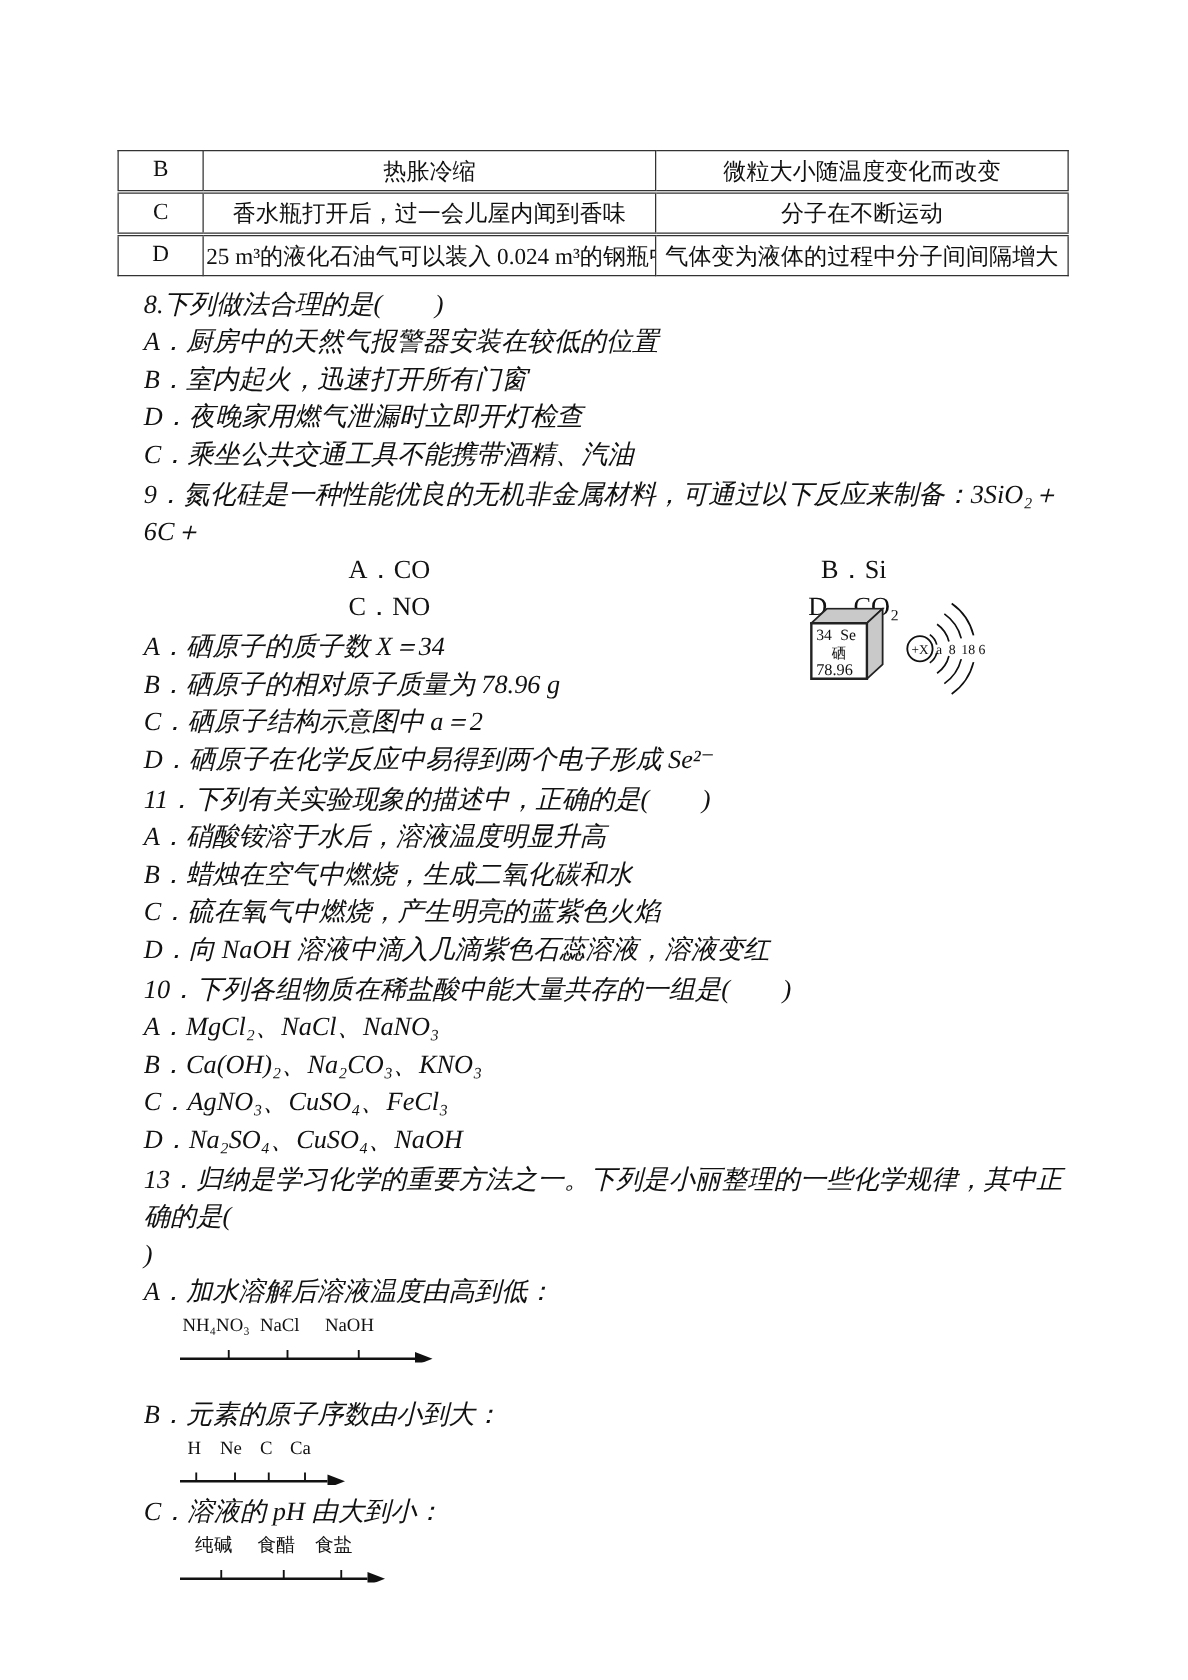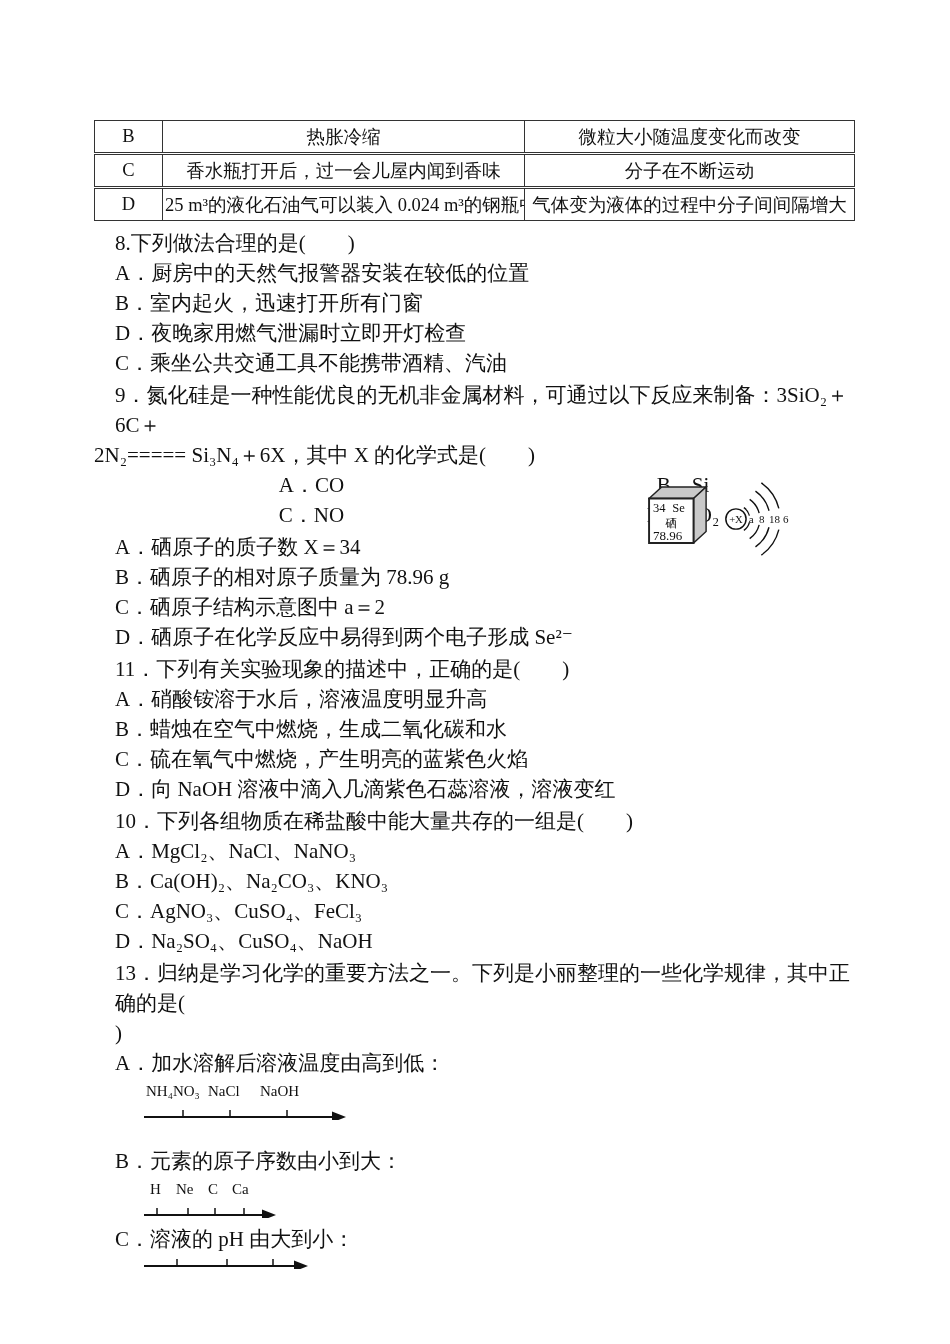--- a/index.html
+++ b/index.html
@@ -8,21 +8,21 @@
   .content{position:absolute;left:94px;top:120px;width:764px;}
 
   
   table.obs{border-collapse:collapse;width:760px;table-layout:fixed;font-size:18.5px;color:#111;}
   table.obs td{border:1.5px solid #333;height:31px;text-align:center;vertical-align:middle;
                padding:0 2px;white-space:nowrap;overflow:hidden;}
   table.obs tr + tr td{border-top:3px double #333;}
 
   
   .line{margin:0;line-height:30px;font-size:21px;white-space:pre-wrap;}
-  .ind{padding-left:21px;}
+  .ind{padding-left:21px;font-style:italic;}
   .qb{margin-top:2px;}
   .q8b{margin-top:7px;}
   .opt2{display:grid;grid-template-columns:393px 1fr;padding-left:21px;text-align:center;}
   .opt2 p{margin:0;line-height:30px;font-size:21px;}
 
   
   .diagram{margin-left:50px;position:relative;}
   .dlabels{position:relative;height:27px;font-size:15px;}
   .dlabels span{position:absolute;top:0;line-height:27px;white-space:nowrap;}
   .daxis{display:block;}
@@ -69,21 +69,20 @@
     <div class="qb q8b">
       <p class="line ind">8.下列做法合理的是(　　)</p>
       <p class="line ind">A．厨房中的天然气报警器安装在较低的位置</p>
       <p class="line ind">B．室内起火，迅速打开所有门窗</p>
       <p class="line ind">D．夜晚家用燃气泄漏时立即开灯检查</p>
       <p class="line ind">C．乘坐公共交通工具不能携带酒精、汽油</p>
     </div>
 
     <div class="qb">
       <p class="line ind">9．氮化硅是一种性能优良的无机非金属材料，可通过以下反应来制备：3SiO₂＋6C＋</p>
-      <p class="line">2N₂===== Si₃N₄＋6X，其中 X 的化学式是(　　)</p>
       <div class="opt2">
         <p>A．CO</p>
         <p>B．Si</p>
         <p>C．NO</p>
         <p>D．CO₂</p>
       </div>
     </div>
 
     <div class="qb">
       <p class="line ind">A．硒原子的质子数 X＝34</p>
@@ -141,20 +140,25 @@
           <line x1="13" y1="5" x2="13" y2="12" stroke="#111" stroke-width="1.5"></line>
           <line x1="44" y1="5" x2="44" y2="12" stroke="#111" stroke-width="1.5"></line>
           <line x1="71" y1="5" x2="71" y2="12" stroke="#111" stroke-width="1.5"></line>
           <line x1="100" y1="5" x2="100" y2="12" stroke="#111" stroke-width="1.5"></line>
           <polygon points="118,6.5 132,12 118,17.5" fill="#111"></polygon>
         </svg>
       </div>
 
       <p class="line ind">C．溶液的 pH 由大到小：</p>
       <div class="diagram">
+        <div class="dlabels">
+          <span style="left:12px">纯碱</span>
+          <span style="left:62px">食醋</span>
+          <span style="left:108px">食盐</span>
+        </div>
         <svg class="daxis" width="170" height="15">
           <line x1="0" y1="12" x2="150" y2="12" stroke="#111" stroke-width="2"></line>
           <line x1="33" y1="5" x2="33" y2="12" stroke="#111" stroke-width="1.5"></line>
           <line x1="83" y1="5" x2="83" y2="12" stroke="#111" stroke-width="1.5"></line>
           <line x1="129" y1="5" x2="129" y2="12" stroke="#111" stroke-width="1.5"></line>
           <polygon points="150,6.5 164,12 150,17.5" fill="#111"></polygon>
         </svg>
       </div>
     </div>
   </div>

